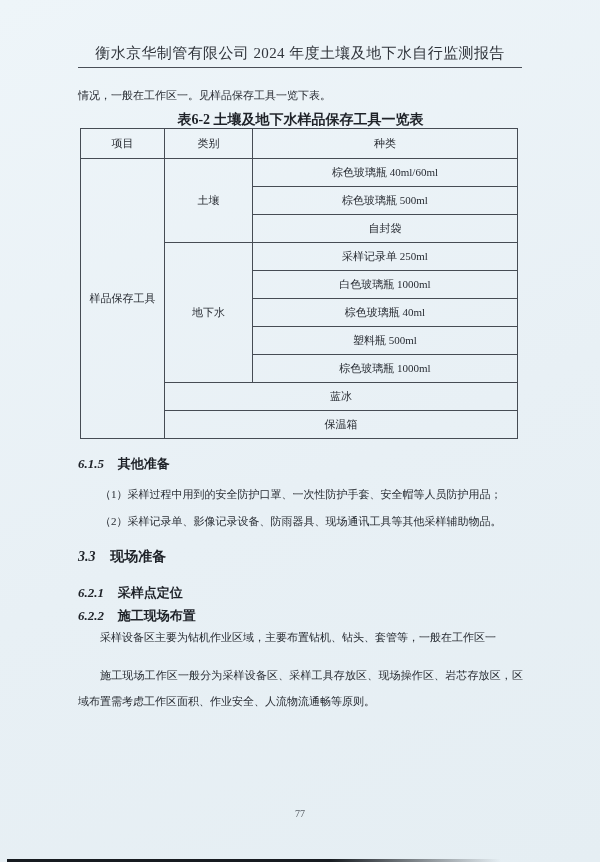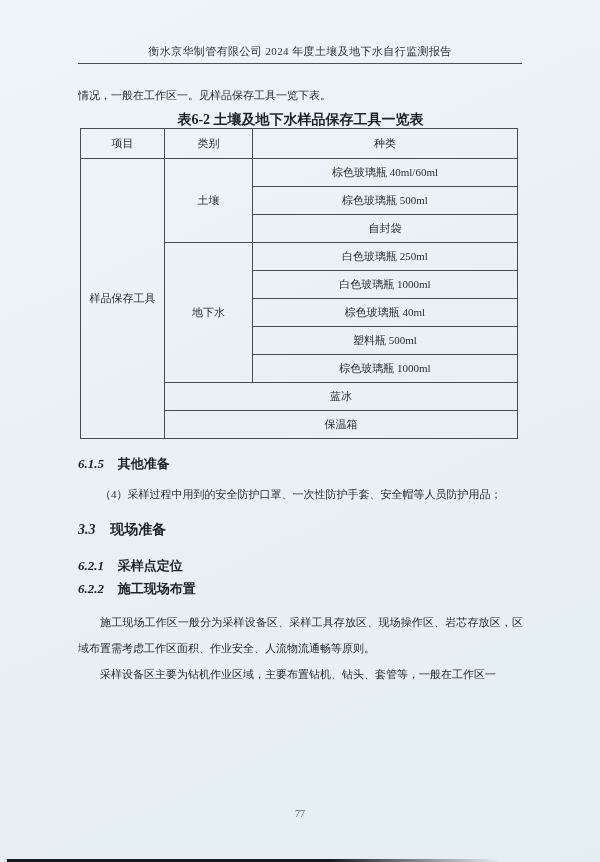--- a/index.html
+++ b/index.html
@@ -13,21 +13,21 @@
     position:relative;
     width:600px;height:862px;
     background:linear-gradient(155deg,#eef5f9 0%,#e8f0f5 55%,#e5eef3 100%);
     color:#262a31;
     overflow:hidden;
   }
   .header{
     position:absolute;
     left:78px;top:44px;width:444px;
     text-align:center;
-    font-size:11px;
+    font-size:15px;
     letter-spacing:.4px;
     color:#30343b;
     border-bottom:1px solid #4a4f57;
     padding-bottom:4px;
   }
   .content{
     position:absolute;
     left:78px;top:80px;width:445px;
   }
   .para{
@@ -126,21 +126,21 @@
           <td>棕色玻璃瓶 40ml/60ml</td>
         </tr>
         <tr>
           <td>棕色玻璃瓶 500ml</td>
         </tr>
         <tr>
           <td>自封袋</td>
         </tr>
         <tr>
           <td rowspan="5">地下水</td>
-          <td>白色玻璃瓶 250ml</td>
+          <td>采样记录单 250ml</td>
         </tr>
         <tr>
           <td>白色玻璃瓶 1000ml</td>
         </tr>
         <tr>
           <td>棕色玻璃瓶 40ml</td>
         </tr>
         <tr>
           <td>塑料瓶 500ml</td>
         </tr>
@@ -155,41 +155,42 @@
         </tr>
       </tbody>
     </table>
 
     <h3 class="h3 first">
       <span class="num">6.1.5</span>
       <span class="ttl">其他准备</span>
     </h3>
 
     <div class="items">
-      <p class="para indent">（4）采样过程中用到的安全防护口罩、一次性防护手套、安全帽等人员防护用品；</p>
+      <p class="para indent">（1）采样过程中用到的安全防护口罩、一次性防护手套、安全帽等人员防护用品；</p>
+      <p class="para indent">（2）采样记录单、影像记录设备、防雨器具、现场通讯工具等其他采样辅助物品。</p>
     </div>
 
     <h2 class="h2">
       <span class="num">3.3</span>
       <span class="ttl">现场准备</span>
     </h2>
 
     <h3 class="h3 s621">
       <span class="num">6.2.1</span>
       <span class="ttl">采样点定位</span>
     </h3>
 
 
     <h3 class="h3 s622">
       <span class="num">6.2.2</span>
       <span class="ttl">施工现场布置</span>
     </h3>
 
+    <p class="para indent">采样设备区主要为钻机作业区域，主要布置钻机、钻头、套管等，一般在工作区一</p>
     <p class="para indent p6221">施工现场工作区一般分为采样设备区、采样工具存放区、现场操作区、岩芯存放区，区域布置需考虑工作区面积、作业安全、人流物流通畅等原则。</p>
-    <p class="para indent">采样设备区主要为钻机作业区域，主要布置钻机、钻头、套管等，一般在工作区一</p>
 
   </div>
 
   <div class="page-number">77</div>
 
   <div class="scan-edge"></div>
 
 </div>
 
 </body></html>

